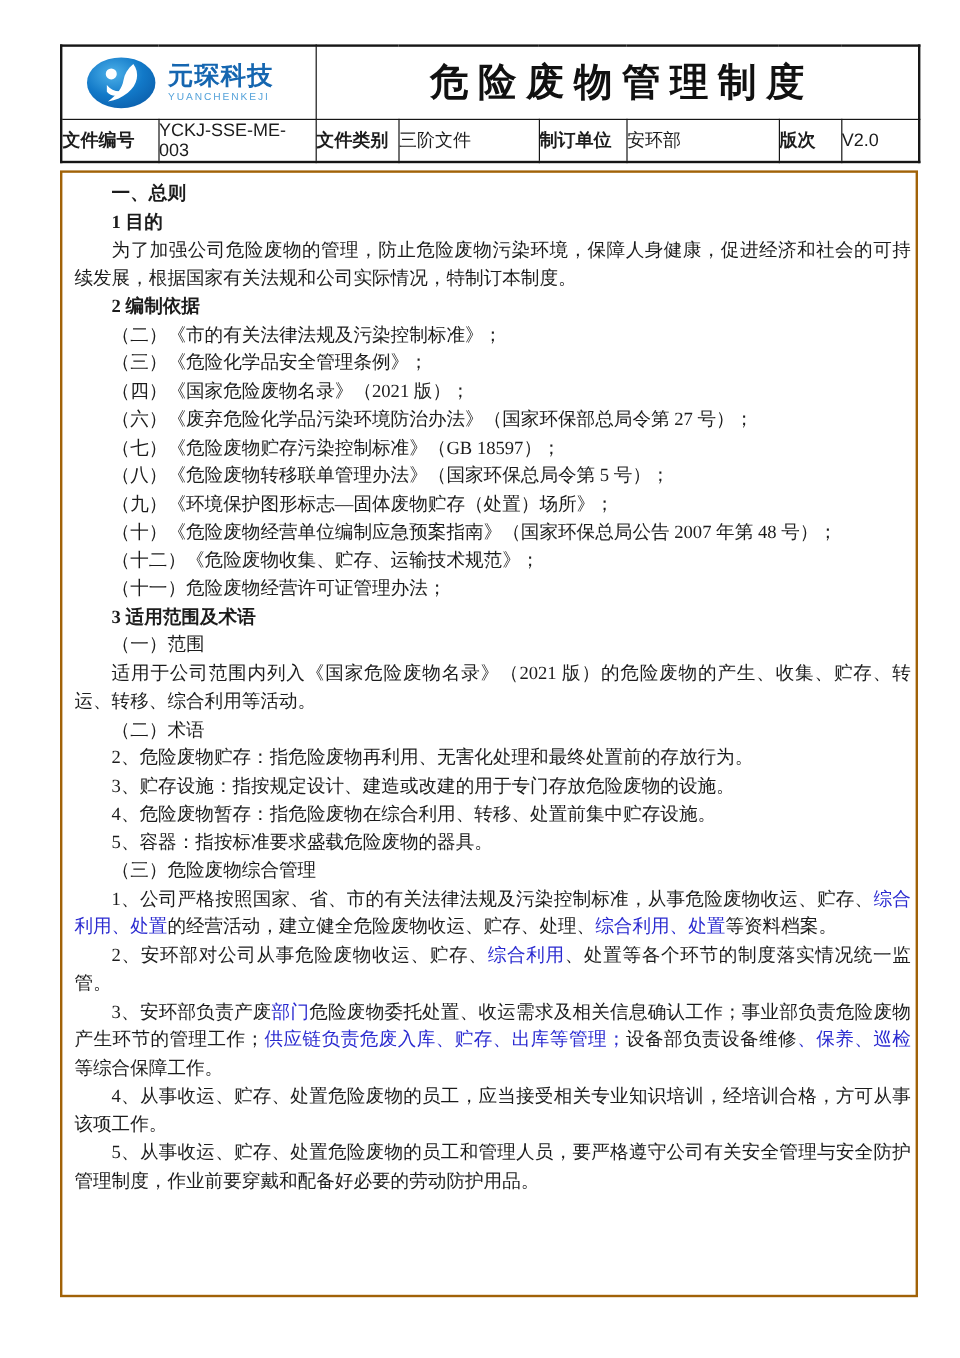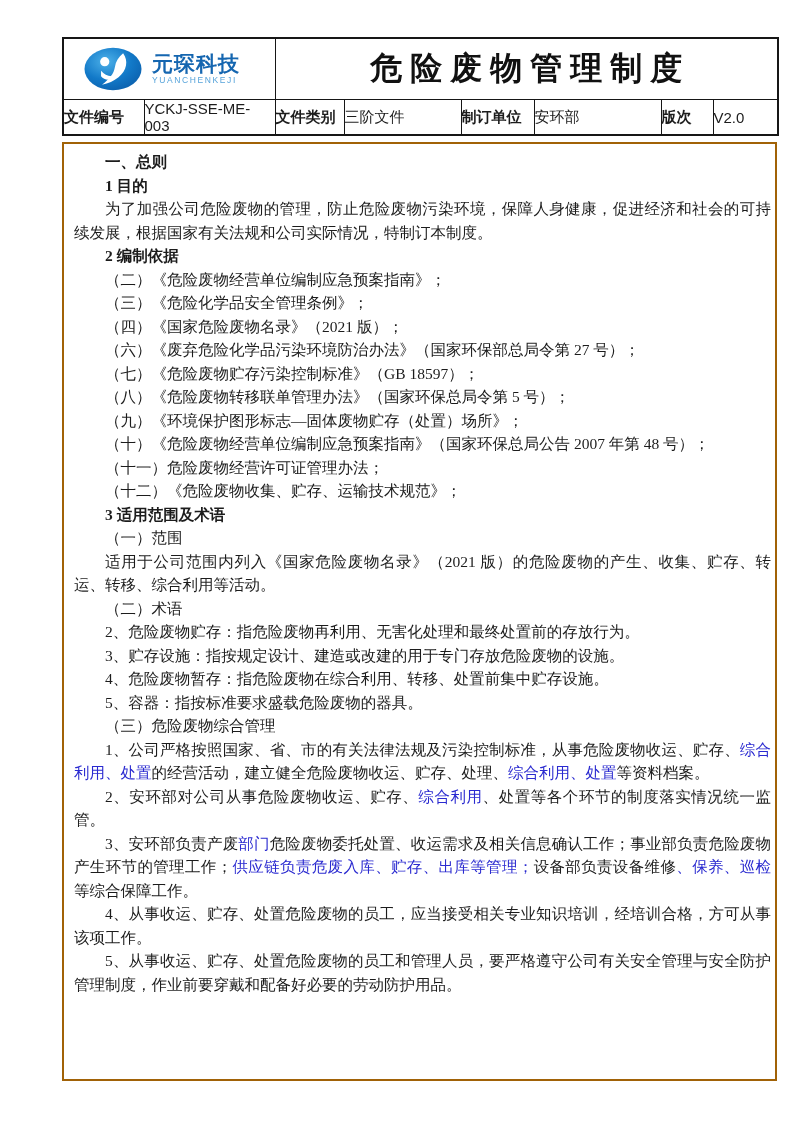--- a/index.html
+++ b/index.html
@@ -1,21 +1,21 @@
 <!DOCTYPE html>
 <html><head>
 <meta charset="utf-8">
 <style>
   html,body{margin:0;padding:0;background:#ffffff;}
   .page{
     width:800px;height:1132px;background:#ffffff;position:relative;
     font-family:"Liberation Serif","DejaVu Serif",serif;color:#1c1c1c;
     overflow:hidden;
   }
-  .doc{position:absolute;left:62px;top:37px;width:715px;}
+  .doc{position:absolute;left:50px;top:37px;width:715px;}
   
   table.htable{border-collapse:collapse;width:715px;table-layout:fixed;}
   table.htable td{border:1px solid #161616;padding:0;vertical-align:middle;}
   table.htable{border:2px solid #161616;}
   .logo-cell{height:60px;}
   .logo-wrap{display:flex;align-items:center;gap:8px;padding-left:18px;}
   .logo-mark{width:62px;height:46px;flex:0 0 auto;}
   .logo-text{display:flex;flex-direction:column;line-height:1;}
   .logo-cn{
     font-size:21px;font-weight:bold;color:#1566b0;
@@ -100,30 +100,30 @@
         <td class="meta-value-latin">V2.0</td>
       </tr>
     </tbody>
       </table>
 
     <div class="body-box">
         <p class="line h"><span>一、总则</span></p>
         <p class="line h"><span>1 目的</span></p>
         <p class="line"><span>为了加强公司危险废物的管理，防止危险废物污染环境，保障人身健康，促进经济和社会的可持续发展，根据国家有关法规和公司实际情况，特制订本制度。</span></p>
         <p class="line h"><span>2 编制依据</span></p>
-        <p class="line"><span>（二）《危险废物经营单位编制应急预案指南》；</span></p>
+        <p class="line"><span>（二）《市的有关法律法规及污染控制标准》；</span></p>
         <p class="line"><span>（三）《危险化学品安全管理条例》；</span></p>
         <p class="line"><span>（四）《国家危险废物名录》（2021 版）；</span></p>
         <p class="line"><span>（六）《废弃危险化学品污染环境防治办法》（国家环保部总局令第 27 号）；</span></p>
         <p class="line"><span>（七）《危险废物贮存污染控制标准》（GB 18597）；</span></p>
         <p class="line"><span>（八）《危险废物转移联单管理办法》（国家环保总局令第 5 号）；</span></p>
         <p class="line"><span>（九）《环境保护图形标志—固体废物贮存（处置）场所》；</span></p>
         <p class="line"><span>（十）《危险废物经营单位编制应急预案指南》（国家环保总局公告 2007 年第 48 号）；</span></p>
+        <p class="line"><span>（十二）《危险废物收集、贮存、运输技术规范》；</span></p>
         <p class="line"><span>（十一）危险废物经营许可证管理办法；</span></p>
-        <p class="line"><span>（十二）《危险废物收集、贮存、运输技术规范》；</span></p>
         <p class="line h"><span>3 适用范围及术语</span></p>
         <p class="line"><span>（一）范围</span></p>
         <p class="line"><span>适用于公司范围内列入《国家危险废物名录》（2021 版）的危险废物的产生、收集、贮存、转运、转移、综合利用等活动。</span></p>
         <p class="line"><span>（二）术语</span></p>
         <p class="line"><span>2、危险废物贮存：指危险废物再利用、无害化处理和最终处置前的存放行为。</span></p>
         <p class="line"><span>3、贮存设施：指按规定设计、建造或改建的用于专门存放危险废物的设施。</span></p>
         <p class="line"><span>4、危险废物暂存：指危险废物在综合利用、转移、处置前集中贮存设施。</span></p>
         <p class="line"><span>5、容器：指按标准要求盛载危险废物的器具。</span></p>
         <p class="line"><span>（三）危险废物综合管理</span></p>
         <p class="line"><span>1、公司严格按照国家、省、市的有关法律法规及污染控制标准，从事危险废物收运、贮存、</span><span class="blue">综合利用、处置</span><span>的经营活动，建立健全危险废物收运、贮存、处理、</span><span class="blue">综合利用、处置</span><span>等资料档案。</span></p>

